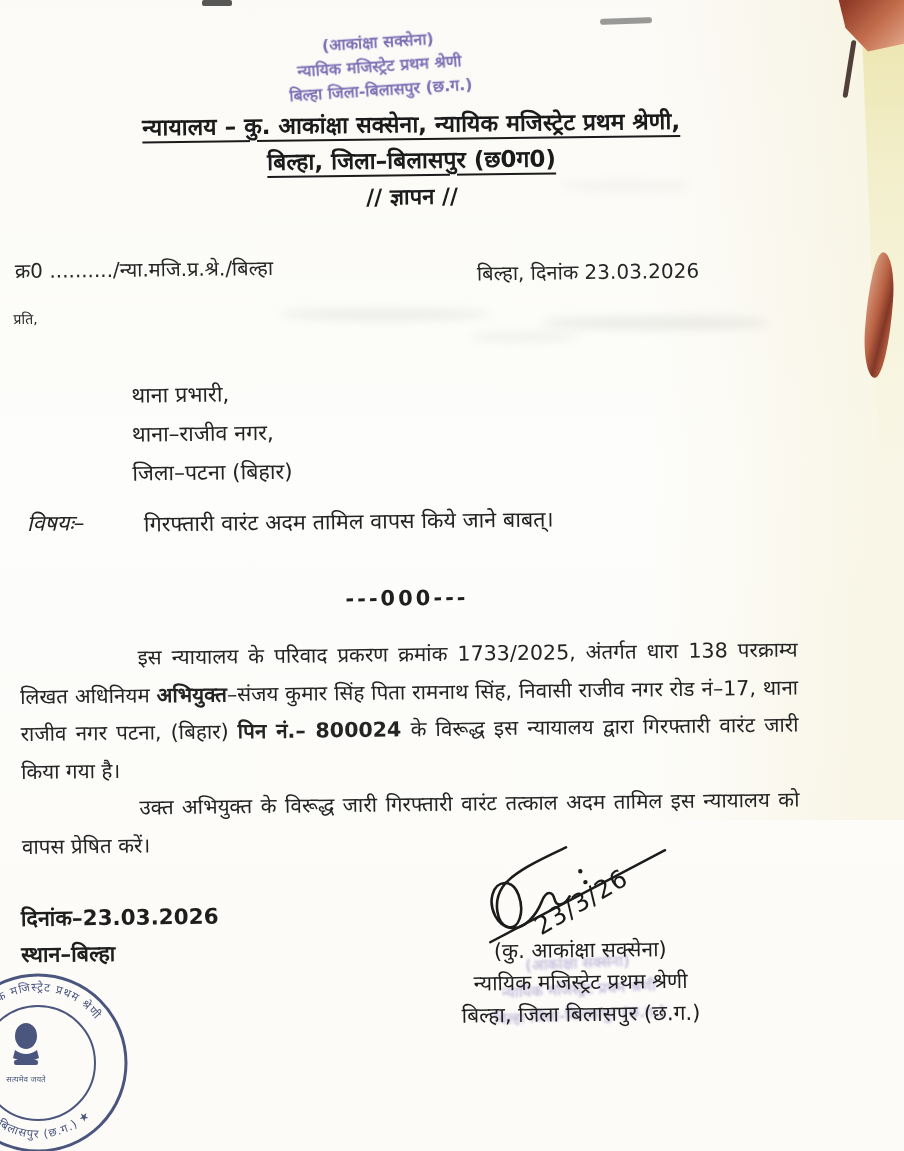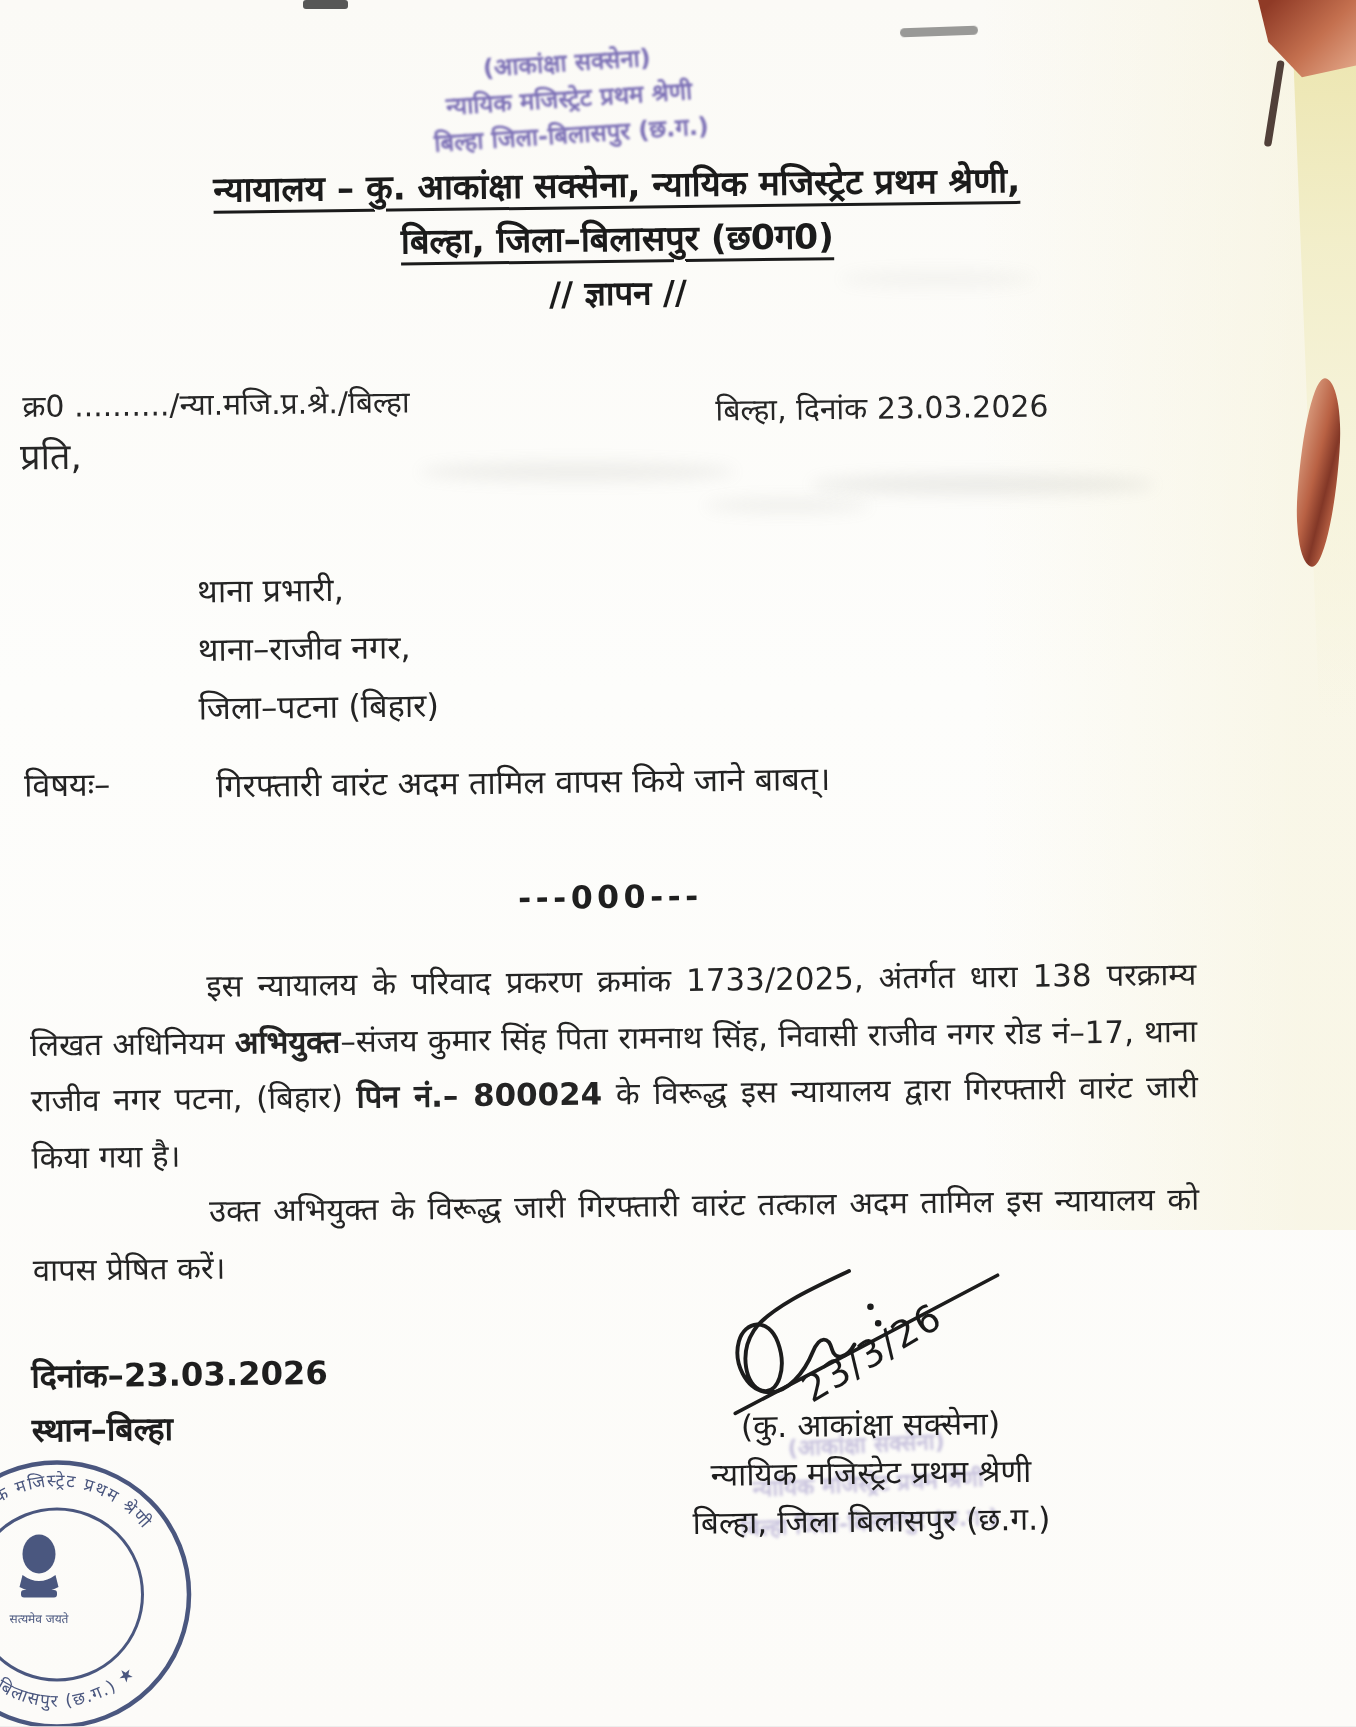--- a/index.html
+++ b/index.html
@@ -25,26 +25,26 @@
   .heading{position:absolute;left:30px;top:106px;width:772px;text-align:center;
     font-weight:700;color:#1b1b1b;}
   .heading .h1,.heading .h2{font-size:23px;line-height:36px;
     text-decoration:underline;text-decoration-thickness:2px;text-underline-offset:6px;}
   .heading .h3{font-size:22px;line-height:34px;margin-top:2px;}
 
   .refrow{position:absolute;left:18px;top:252px;width:780px;font-size:20px;color:#262626;}
   .refrow .refnum{position:absolute;left:0;top:0;}
   .refrow .refdate{position:absolute;left:462px;top:8px;}
 
-  .salutation{position:absolute;left:16px;top:282px;font-size:24px;color:#262626;}
+  .salutation{position:absolute;left:16px;top:304px;font-size:14px;color:#262626;}
 
   .addressee{position:absolute;left:133px;top:372px;font-size:21.5px;line-height:39px;color:#242424;}
 
   .subjectrow{position:absolute;left:16px;top:503px;width:780px;font-size:21.5px;color:#222;}
-  .subjectrow .sl{position:absolute;left:0;top:0;}
+  .subjectrow .sl{position:absolute;left:11px;top:0;font-style:italic;}
   .subjectrow .st{position:absolute;left:128px;top:2px;}
 
   .divider{position:absolute;left:18px;top:586px;width:776px;text-align:center;
     font-size:21px;font-weight:700;letter-spacing:3px;color:#1f1f1f;}
 
   .bodytext{position:absolute;left:18px;top:636px;width:778px;font-size:20.6px;
     line-height:37.6px;text-align:justify;color:#242424;}
   .bodytext p{margin:0;text-indent:118px;}
   .bodytext .b{font-weight:700;}
 

